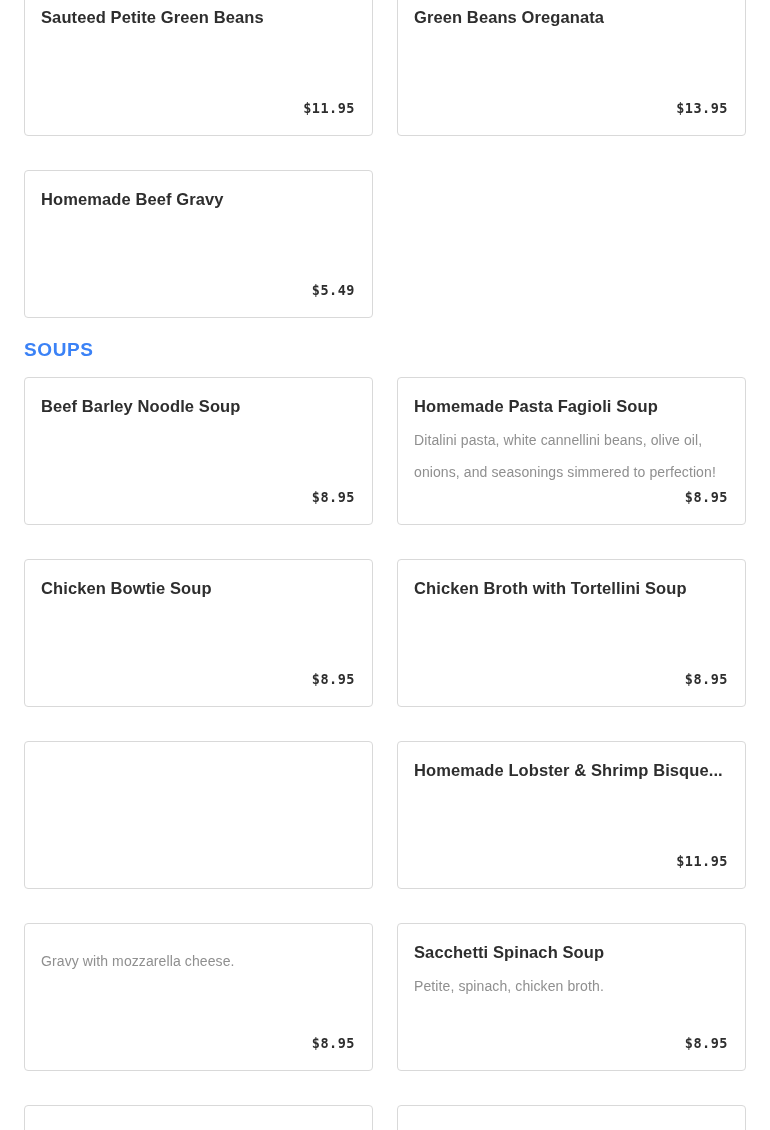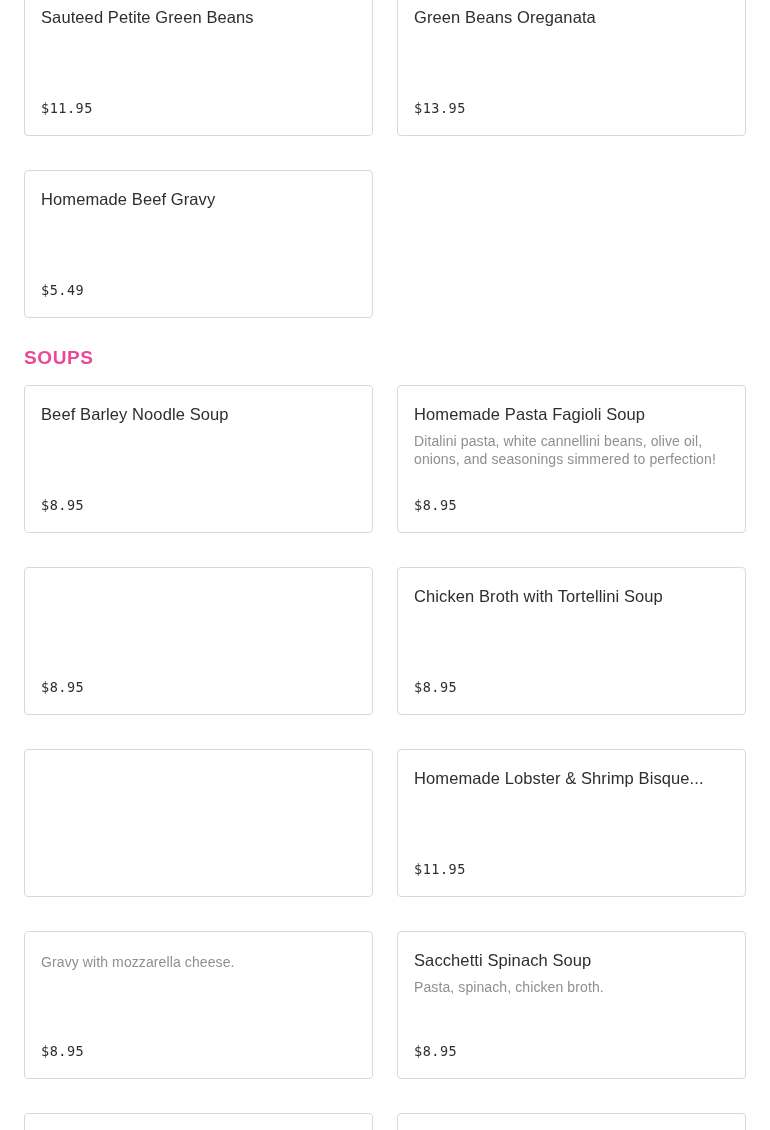--- a/index.html
+++ b/index.html
@@ -30,49 +30,50 @@
     background: #ffffff;
     border: 1px solid #d9d9d9;
     border-radius: 4px;
     padding: 16px 17px 19px 16px;
     display: flex;
     flex-direction: column;
     cursor: pointer;
   }
   .card-name {
     font-size: 16.5px;
-    font-weight: 400;
+    font-weight: 700;
     color: #2e2e2e;
     line-height: 25px;
     letter-spacing: 0.1px;
   }
   .card-desc {
     font-size: 14px;
     font-weight: 400;
     color: #8f8f8f;
-    line-height: 18px;
+    line-height: 32px;
     margin-top: 5px;
     letter-spacing: 0.1px;
   }
   .card-desc:empty { display: none; }
   .card-price {
     margin-top: auto;
     font-family: "DejaVu Sans Mono", monospace;
     font-size: 13.5px;
-    font-weight: 400;
+    font-weight: 700;
     color: #2e2e2e;
     letter-spacing: 0.5px;
+    text-align: right;
   }
   .section-title {
-    margin: 28px 0 16px 0;
+    margin: 20px 0 16px 0;
     font-size: 19px;
     line-height: 23px;
     font-weight: 800;
     letter-spacing: 0.6px;
-    color: #ec4899;
+    color: #3b82f6;
   }
 </style>
 </head>
 <body>
 
 <div class="content">
 
   <div class="menu-grid">
 
     <div class="card">
@@ -101,20 +102,21 @@
       <div class="card-price">$8.95</div>
     </div>
 
     <div class="card">
       <div class="card-name">Homemade Pasta Fagioli Soup</div>
       <div class="card-desc">Ditalini pasta, white cannellini beans, olive oil, onions, and seasonings simmered to perfection!</div>
       <div class="card-price">$8.95</div>
     </div>
 
     <div class="card">
+      <div class="card-name">Chicken Bowtie Soup</div>
       <div class="card-price">$8.95</div>
     </div>
 
     <div class="card">
       <div class="card-name">Chicken Broth with Tortellini Soup</div>
       <div class="card-price">$8.95</div>
     </div>
 
     <div class="card">
     </div>
@@ -124,21 +126,21 @@
       <div class="card-price">$11.95</div>
     </div>
 
     <div class="card">
       <div class="card-desc">Gravy with mozzarella cheese.</div>
       <div class="card-price">$8.95</div>
     </div>
 
     <div class="card">
       <div class="card-name">Sacchetti Spinach Soup</div>
-      <div class="card-desc">Pasta, spinach, chicken broth.</div>
+      <div class="card-desc">Petite, spinach, chicken broth.</div>
       <div class="card-price">$8.95</div>
     </div>
 
     <div class="card"></div>
     <div class="card"></div>
 
   </div>
 
 </div>
 

